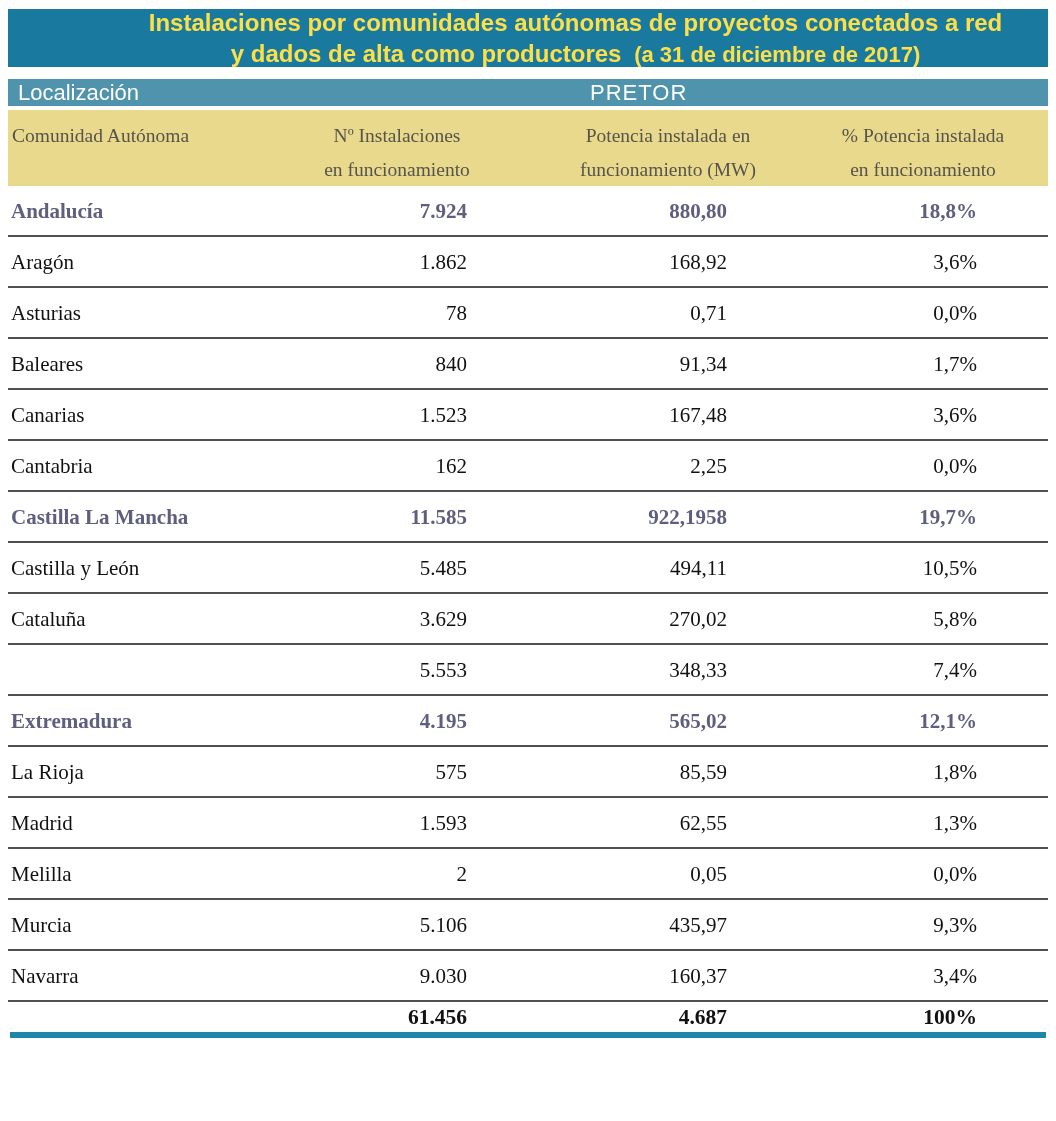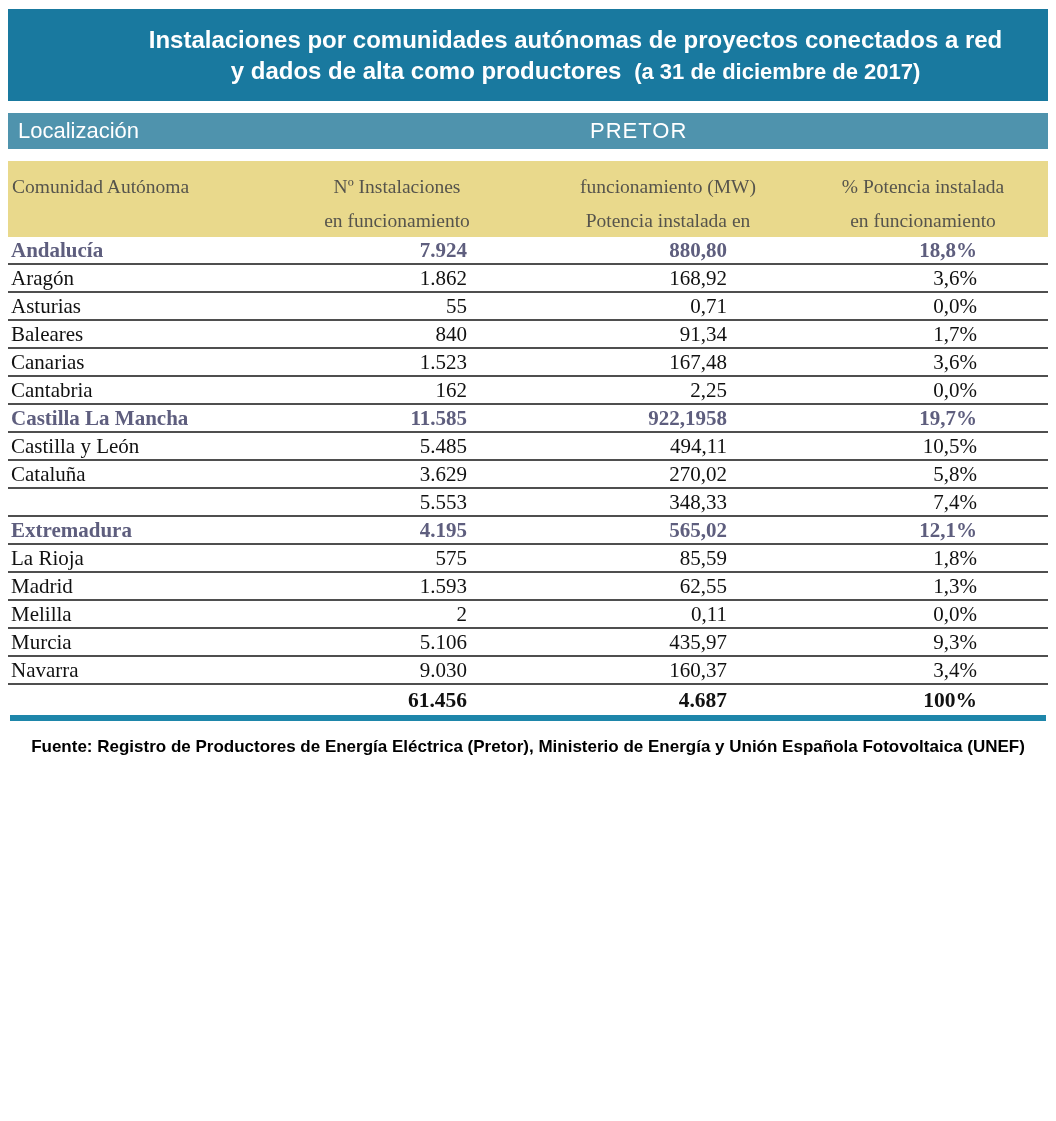--- a/index.html
+++ b/index.html
@@ -5,32 +5,32 @@
   html,body{margin:0;padding:0;}
   body{
     width:1056px;height:1121px;background:#ffffff;
     font-family:"Liberation Sans",sans-serif;
     position:relative;overflow:hidden;
   }
   .page{margin:9px 8px 0;}
 
   
   .title-bar{
-    height:92px;background:#19799f;color:#ffffff;
+    height:58px;background:#19799f;color:#fde047;
     display:flex;flex-direction:column;justify-content:center;align-items:center;
     box-sizing:border-box;padding-left:95px;
     font-weight:bold;font-size:24px;line-height:31px;
     margin-bottom:12px;
   }
   .title-date{font-size:22px;margin-left:6px;}
 
   
   .loc-bar{
-    height:36px;background:#4f93ad;color:#ffffff;
-    position:relative;margin-bottom:12px;
+    height:27px;background:#4f93ad;color:#ffffff;
+    position:relative;margin-bottom:4px;
     font-size:22px;
   }
   .loc-bar .loc-label{position:absolute;left:10px;top:50%;transform:translateY(-50%);}
   .loc-bar .pretor-label{position:absolute;left:582px;top:50%;transform:translateY(-50%);letter-spacing:1px;}
 
   
   .thead{
     height:76px;background:#e9d98c;position:relative;
     font-family:"Liberation Serif",serif;font-size:19.5px;color:#56544c;
     line-height:34px;
@@ -38,21 +38,21 @@
   }
   .thead .h1{position:absolute;left:4px;top:9px;}
   .thead .hc{position:absolute;top:9px;transform:translateX(-50%);text-align:center;white-space:nowrap;}
   .thead .h2{left:389px;font-family:Liberation Serif, serif;}
   .thead .h3{left:660px;}
   .thead .h4{left:915px;}
 
   
   .tbody{font-family:"Liberation Serif",serif;font-size:21px;color:#111111;}
   .row{
-    position:relative;height:28px;box-sizing:border-box;
+    position:relative;height:51px;box-sizing:border-box;
     border-bottom:2px solid #4f4f4f;
   }
   .row span{position:absolute;top:50%;transform:translateY(-50%);white-space:nowrap;}
   .c1{left:3px;}
   .c2{right:581px;}
   .c3{right:321px;}
   .c4{right:71px;}
   .row.hl{color:#5e5e7e;font-weight:bold;}
   .row.total{border-bottom:none;height:30px;font-weight:bold;font-size:21.5px;}
 
@@ -81,22 +81,22 @@
     <span class="pretor-label">PRETOR</span>
   </div>
 
   <div class="thead">
     <div class="h1">Comunidad Autónoma</div>
     <div class="hc h2">
       <div>Nº Instalaciones</div>
       <div>en funcionamiento</div>
     </div>
     <div class="hc h3">
+      <div>Potencia instalada en</div>
       <div>funcionamiento (MW)</div>
-      <div>Potencia instalada en</div>
     </div>
     <div class="hc h4">
       <div>% Potencia instalada</div>
       <div>en funcionamiento</div>
     </div>
   </div>
 
   <div class="tbody">
       <div class="row hl">
         <span class="c1">Andalucía</span>
@@ -105,21 +105,21 @@
         <span class="c4">18,8%</span>
       </div>
       <div class="row">
         <span class="c1">Aragón</span>
         <span class="c2">1.862</span>
         <span class="c3">168,92</span>
         <span class="c4">3,6%</span>
       </div>
       <div class="row">
         <span class="c1">Asturias</span>
-        <span class="c2">55</span>
+        <span class="c2">78</span>
         <span class="c3">0,71</span>
         <span class="c4">0,0%</span>
       </div>
       <div class="row">
         <span class="c1">Baleares</span>
         <span class="c2">840</span>
         <span class="c3">91,34</span>
         <span class="c4">1,7%</span>
       </div>
       <div class="row">
@@ -171,21 +171,21 @@
       </div>
       <div class="row">
         <span class="c1">Madrid</span>
         <span class="c2">1.593</span>
         <span class="c3">62,55</span>
         <span class="c4">1,3%</span>
       </div>
       <div class="row">
         <span class="c1">Melilla</span>
         <span class="c2">2</span>
-        <span class="c3">0,11</span>
+        <span class="c3">0,05</span>
         <span class="c4">0,0%</span>
       </div>
       <div class="row">
         <span class="c1">Murcia</span>
         <span class="c2">5.106</span>
         <span class="c3">435,97</span>
         <span class="c4">9,3%</span>
       </div>
       <div class="row">
         <span class="c1">Navarra</span>
@@ -198,15 +198,14 @@
   <div class="tbody">
     <div class="row total">
       <span class="c2">61.456</span>
       <span class="c3">4.687</span>
       <span class="c4">100%</span>
     </div>
   </div>
 
   <div class="teal-rule"></div>
 
-  <div class="footer">Fuente: Registro de Productores de Energía Eléctrica (Pretor), Ministerio de Energía y Unión Española Fotovoltaica (UNEF)</div>
 
 </div>
 
 </body></html>

